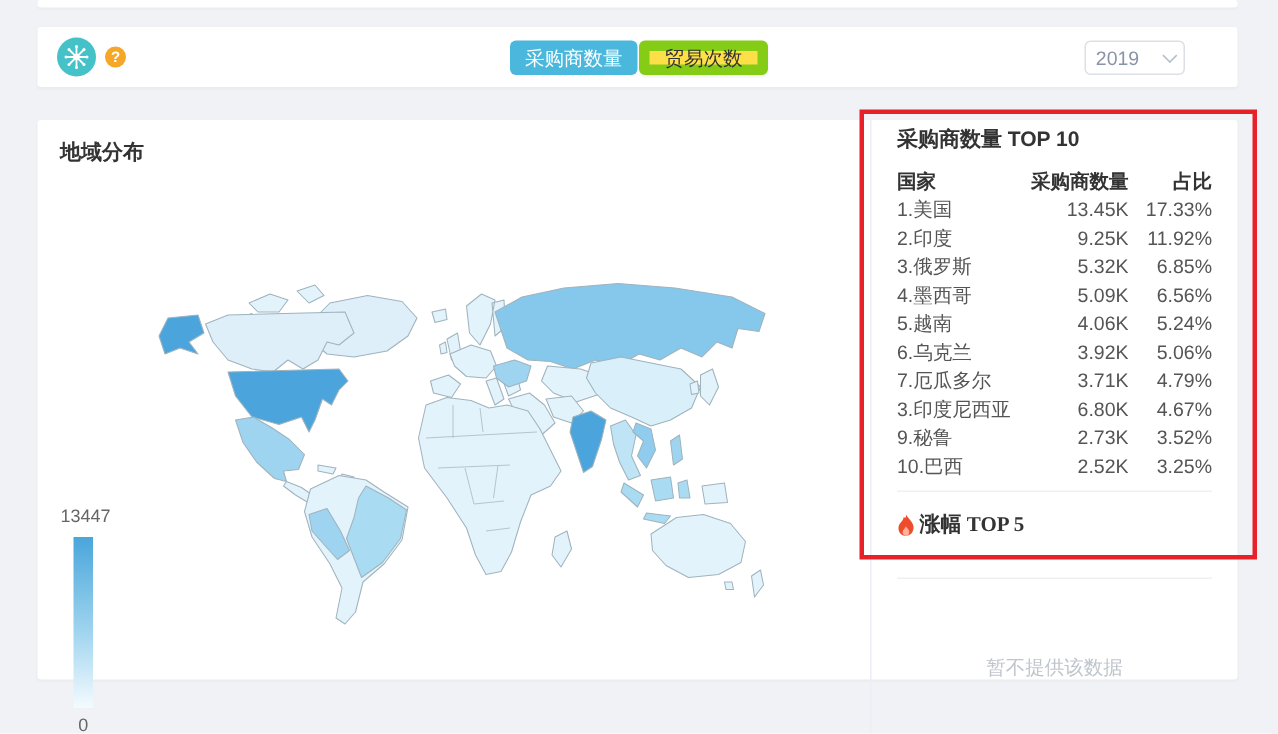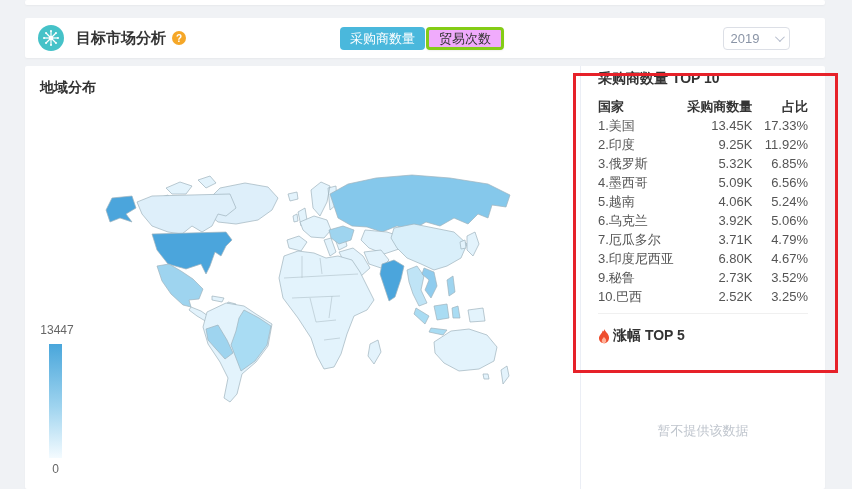--- a/index.html
+++ b/index.html
@@ -2,32 +2,32 @@
 <html><head>
 <meta charset="utf-8">
 <style>
   * { margin:0; padding:0; box-sizing:border-box; }
   html,body { width:852px; height:489px; overflow:hidden; }
   body { background:#f0f2f5; font-family:"Liberation Sans","DejaVu Sans",sans-serif; position:relative; color:#333; }
 
   .card { background:#fff; position:absolute; border-radius:2px; box-shadow:0 1px 2px rgba(0,0,0,.04); }
   .card-top-remnant { left:25px; top:0; width:800px; height:5px; }
   .header-card { left:25px; top:18px; width:800px; height:40px; }
-  .main-card  { left:25px; top:66px; width:800px; height:423px; }
+  .main-card  { left:25px; top:80px; width:800px; height:373px; }
 
   
   .brand { position:absolute; left:13px; top:7px; display:flex; align-items:center; }
   .avatar { width:26px; height:26px; border-radius:50%; background:#45c2c8; display:flex; align-items:center; justify-content:center; }
   .brand-title { margin-left:12px; font-size:15px; font-weight:bold; color:#333; }
   .help-badge { margin-left:6px; width:14px; height:14px; border-radius:50%; background:#f5a728; color:#fff;
                 font-size:10px; font-weight:bold; display:flex; align-items:center; justify-content:center; }
   .toggle-group { position:absolute; left:315px; top:9px; display:flex; }
   .tgl { font-size:13px; height:23px; padding:0 10px; display:flex; align-items:center; border-radius:4px; cursor:pointer; }
   .tgl.active { background:#4ab8dc; color:#fff; }
-  .tgl.plain { background:#f0abfc; color:#333; border:3px solid #84cc16; box-shadow:0 1px 2px rgba(0,0,0,.06); margin-left:1px; }
+  .tgl.plain { background:#fde047; color:#333; border:7px solid #84cc16; box-shadow:0 1px 2px rgba(0,0,0,.06); margin-left:1px; }
   .year-select { position:absolute; left:698px; top:9px; width:67px; height:23px; border:1px solid #dcdfe6; border-radius:4px;
                  display:flex; align-items:center; justify-content:center; gap:16px; color:#8a94a6; font-size:13px; background:#fff; cursor:pointer; }
   .chev { width:7px; height:7px; border-right:1.5px solid #b4bccc; border-bottom:1.5px solid #b4bccc; transform:rotate(45deg) translateY(-2px); }
 
   
   .map-title { position:absolute; left:15px; top:13px; font-size:14px; font-weight:bold; color:#333; }
   .map-svg { position:absolute; left:15px; top:84px; }
   .cty { stroke:#9fb3bd; stroke-width:.7; stroke-linejoin:round; }
   .land { fill:#e3f3fc; }
   .borders { fill:none; stroke:#aebfc8; stroke-width:.6; }
@@ -40,21 +40,21 @@
   
   .right-panel { position:absolute; left:556px; top:0; width:244px; height:423px; padding:4px 17px 0 17px; }
   .panel-title { font-size:14px; font-weight:bold; color:#333; line-height:16px; margin-bottom:11px; }
   table.top10 { width:100%; border-collapse:collapse; }
   table.top10 th, table.top10 td { font-size:13px; height:19px; line-height:19px; white-space:nowrap; }
   table.top10 th { font-weight:bold; color:#333; text-align:left; }
   table.top10 th.num, table.top10 td.num { text-align:right; }
   table.top10 td { color:#555; }
   col.c-country { width:auto; } col.c-value { width:86px; } col.c-share { width:62px; }
   .divider { border:none; border-top:1px solid #f0f0f0; margin-top:7px; }
-  .rise-title { margin-top:13px; display:flex; align-items:center; gap:3px; font-size:14px; font-weight:bold; color:#333; }
+  .rise-title { margin-top:13px; display:flex; align-items:center; gap:3px; font-size:14px; font-weight:bold; color:#333;font-family:Liberation Serif, serif; }
   .divider2 { border:none; border-top:1px solid #f0f0f0; margin-top:26px; }
   .empty-text { margin-top:50px; text-align:center; font-size:13px; color:#bfc5cd; }
 
   
   .annotation-box { position:absolute; left:573px; top:73px; width:265px; height:300px;
                     border:3px solid #e62129; pointer-events:none; z-index:50; }
 </style>
 </head>
 <body>
 
@@ -76,21 +76,20 @@
             <circle cx="9" cy="16" r="1"></circle>
             <circle cx="2" cy="9" r="1"></circle>
             <circle cx="16" cy="9" r="1"></circle>
           <circle cx="4" cy="4" r="1"></circle>
             <circle cx="14" cy="14" r="1"></circle>
             <circle cx="14" cy="4" r="1"></circle>
             <circle cx="4" cy="14" r="1"></circle>
         </g>
       </svg>
     </div>
-    <span class="brand-title">目标市场分析</span>
     <span class="help-badge">?</span>
   </div>
   <div class="toggle-group">
     <div class="tgl active">采购商数量</div>
     <div class="tgl plain">贸易次数</div>
   </div>
   <div class="year-select">
     <span>2019</span>
     <span class="chev"></span>
   </div>

